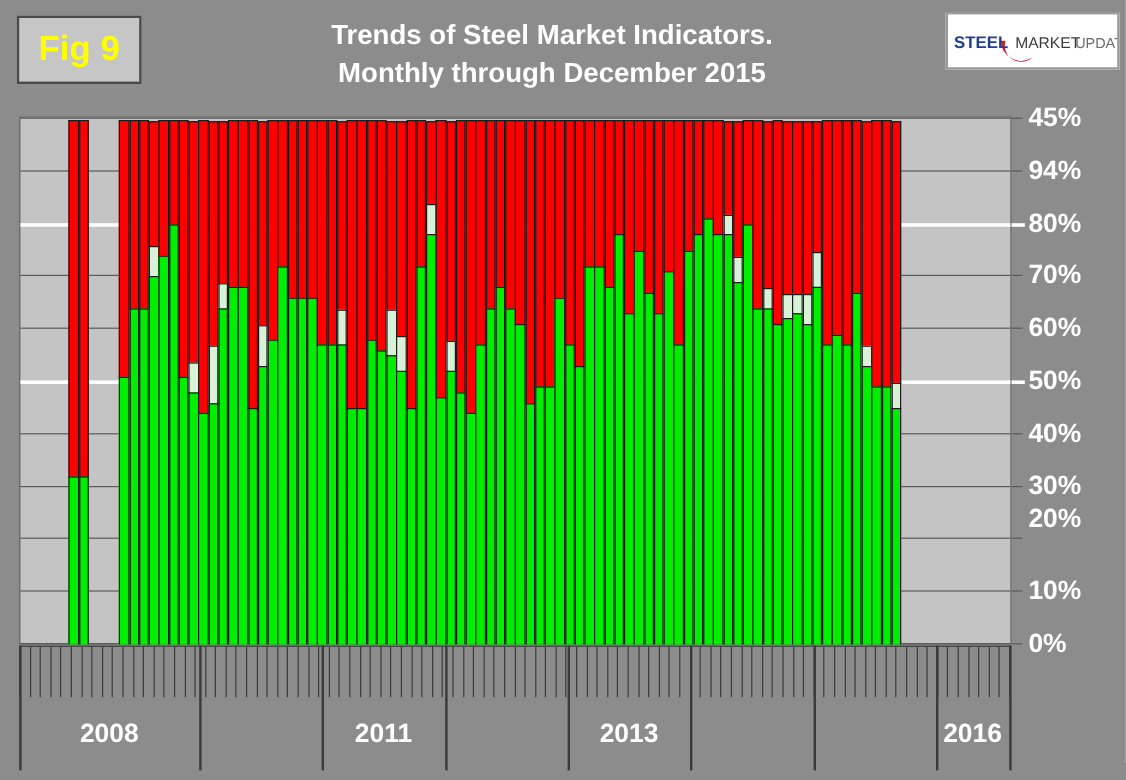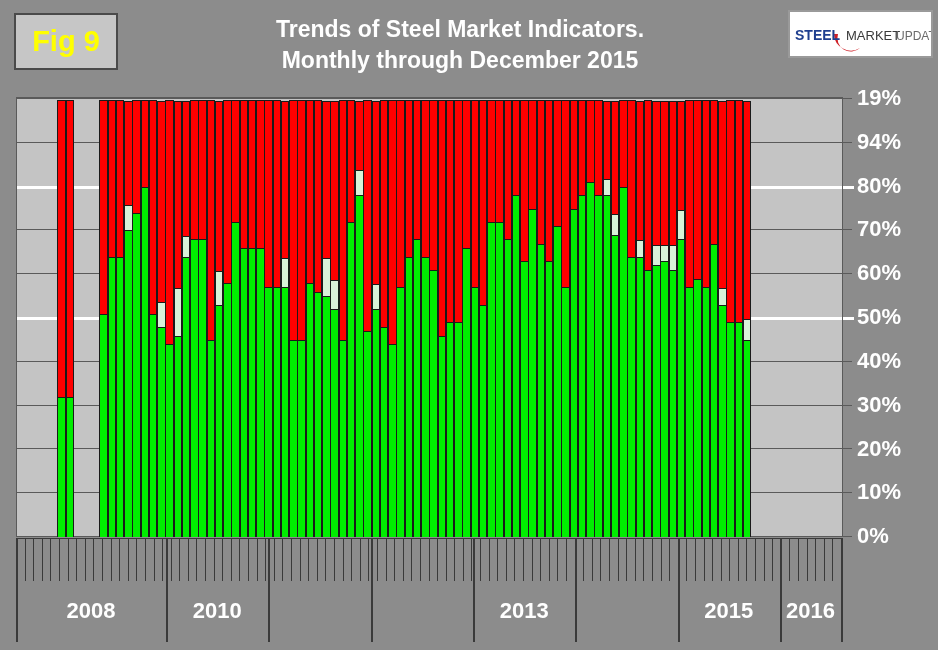--- a/index.html
+++ b/index.html
@@ -473,37 +473,37 @@
     </div>
 
 </div>
 
 <div id="yaxis">
     <div class="ytk" style="top: 439px;"></div>
     <div class="ytxt" style="top: 439px;">0%</div>
     <div class="ytk" style="top: 395.2px;"></div>
     <div class="ytxt" style="top: 395.2px;">10%</div>
     <div class="ytk" style="top: 351.4px;"></div>
-    <div class="ytxt" style="top: 352px;">20%</div>
+    <div class="ytxt" style="top: 335px;">20%</div>
     <div class="ytk" style="top: 307.6px;"></div>
     <div class="ytxt" style="top: 307.6px;">30%</div>
     <div class="ytk" style="top: 263.8px;"></div>
     <div class="ytxt" style="top: 263.8px;">40%</div>
     <div class="ytk major" style="top: 220px;"></div>
     <div class="ytxt" style="top: 220px;">50%</div>
     <div class="ytk" style="top: 176.2px;"></div>
     <div class="ytxt" style="top: 176.2px;">60%</div>
     <div class="ytk" style="top: 132.4px;"></div>
     <div class="ytxt" style="top: 132.4px;">70%</div>
     <div class="ytk major" style="top: 88.6px;"></div>
     <div class="ytxt" style="top: 88.6px;">80%</div>
     <div class="ytk" style="top: 44.8px;"></div>
     <div class="ytxt" style="top: 44.8px;">94%</div>
     <div class="ytk" style="top: 1px;"></div>
-    <div class="ytxt" style="top: 1px;">19%</div>
+    <div class="ytxt" style="top: 1px;">45%</div>
   </div>
 
 <div id="tick-band">
     <div class="mtick" style="left: 0px;"></div>
     <div class="mtick" style="left: 8.59375px;"></div>
     <div class="mtick" style="left: 17.1875px;"></div>
     <div class="mtick" style="left: 25.7812px;"></div>
     <div class="mtick" style="left: 34.375px;"></div>
     <div class="mtick" style="left: 42.9688px;"></div>
     <div class="mtick" style="left: 51.5625px;"></div>
@@ -595,24 +595,23 @@
     <div class="mtick" style="left: 790.625px;"></div>
     <div class="mtick" style="left: 799.219px;"></div>
     <div class="mtick" style="left: 807.812px;"></div>
     <div class="mtick" style="left: 816.406px;"></div>
     <div class="mtick" style="left: 825px;"></div>
   </div>
 <div id="year-band">
     <div class="ytick" style="left: 0px;"></div>
     <div class="ylabel" style="left: 0px; width: 150.15px;">2008</div>
     <div class="ytick" style="left: 150.15px;"></div>
-    <div class="ylabel" style="left: 150.15px; width: 102.3px;">2010</div>
     <div class="ytick" style="left: 252.45px;"></div>
+    <div class="ylabel" style="left: 252.45px; width: 102.3px;">2011</div>
     <div class="ytick" style="left: 354.75px;"></div>
     <div class="ytick" style="left: 457.05px;"></div>
     <div class="ylabel" style="left: 457.05px; width: 102.3px;">2013</div>
     <div class="ytick" style="left: 559.35px;"></div>
     <div class="ytick" style="left: 661.65px;"></div>
-    <div class="ylabel" style="left: 661.65px; width: 102.3px;">2015</div>
     <div class="ytick" style="left: 763.95px;"></div>
     <div class="ylabel" style="left: 763.95px; width: 61.05px;">2016</div>
     <div class="ytick" style="left: 825px;"></div>
   </div>
 
 </body></html>

